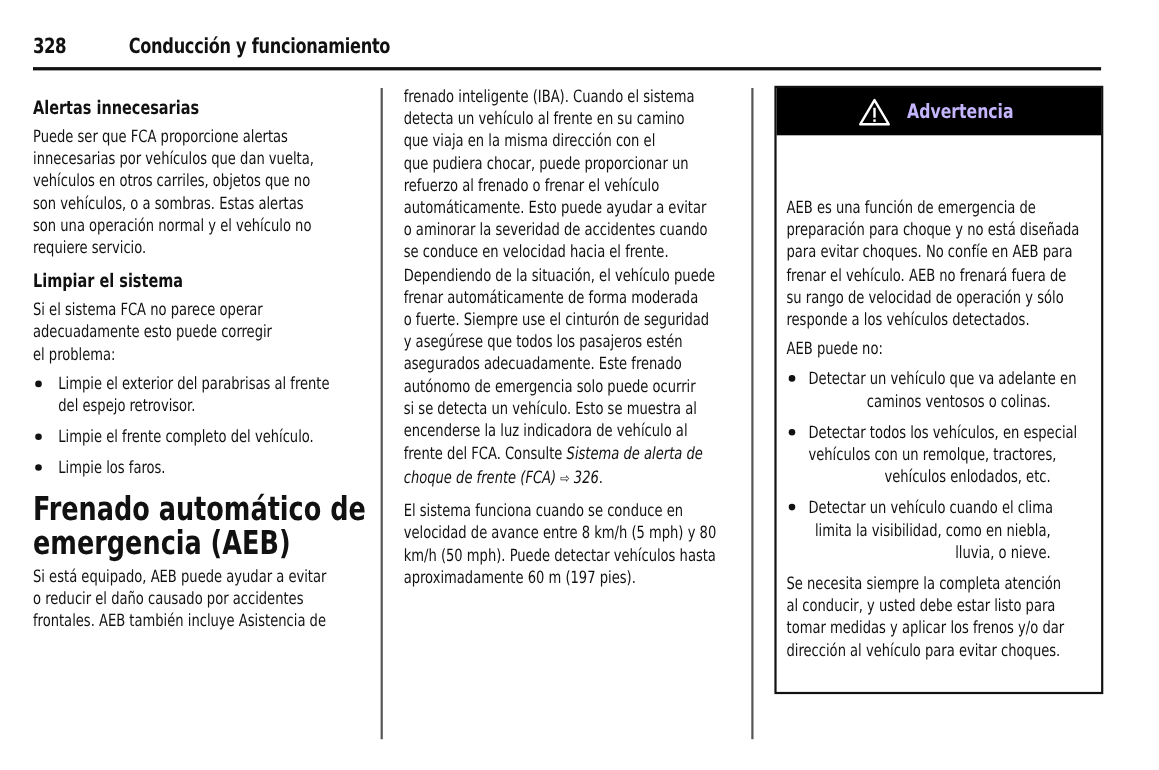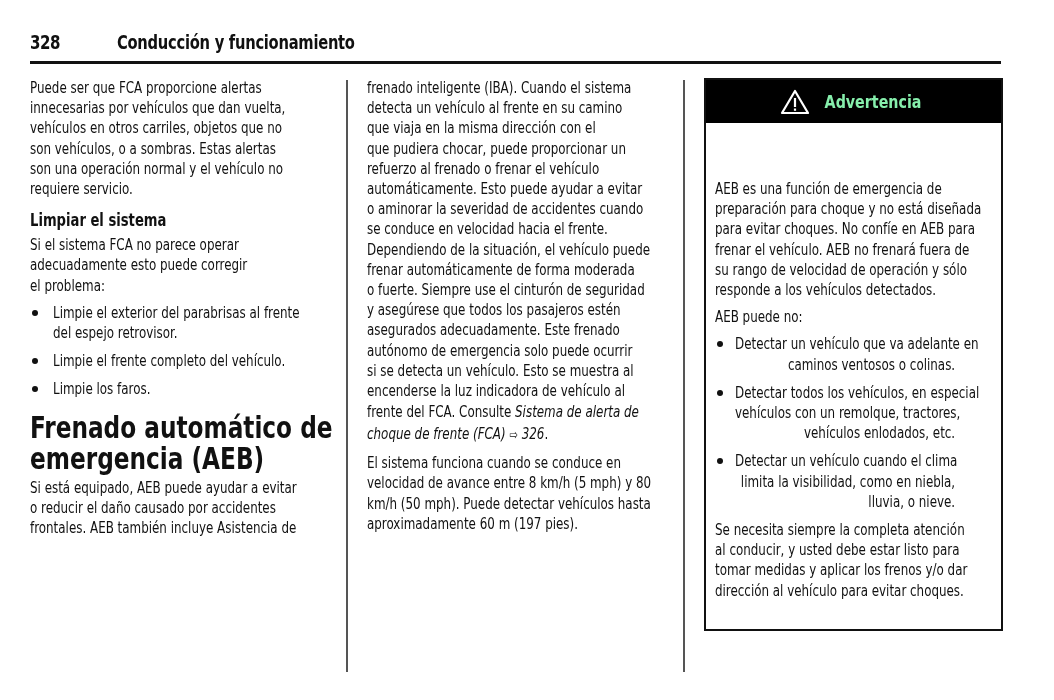--- a/index.html
+++ b/index.html
@@ -15,39 +15,42 @@
   .tx { display: block; transform: scaleX(0.86); transform-origin: left; white-space: nowrap; }
   h3.sub { margin: 10px 0 4px 0; font-size: 17px; font-weight: bold; line-height: 22px; }
   h3.sub span { display:block; transform: scaleX(0.86); transform-origin: left; white-space: nowrap; }
   h2.sec { margin: 12px 0 4px 0; font-size: 30px; font-weight: bold; line-height: 31px; }
   h2.sec span { display:block; transform: scaleX(0.86); transform-origin: left; white-space: nowrap; }
   ul.bl { list-style: none; margin: 0 0 6px 0; padding: 0; }
   ul.bl li { position: relative; padding-left: 23px; margin-bottom: 8px; }
   ul.bl li .dot { position: absolute; left: 2px; top: 7px; width: 6px; height: 6px; border-radius: 50%; background: #111; }
   .it { font-style: italic; }
   .warn { position: absolute; left: 704px; top: 78px; width: 295px; height: 549px; border: 2px solid #111; box-sizing: content-box; }
-  .warn-head { background: #000; color: #86efac; height: 43px; display: flex; align-items: center; justify-content: center; gap: 8px; }
+  .warn-head { background: #000; color: #c4b5fd; height: 43px; display: flex; align-items: center; justify-content: center; gap: 8px; }
   .warn-head .ttl { font-weight: bold; font-size: 18px; transform: scaleX(0.88); }
   .warn-body { padding: 8px 10px 0 9px; font-size: 15.4px; line-height: 20.2px; margin-top: 48px; }
   .warn-body p { margin: 0 0 7px 0; }
   .warn-body ul.bl li { padding-left: 20px; text-align: right; }
 </style>
 </head>
 <body>
 
 <div class="hdr">
   <span class="pgnum">328</span>
   <span class="chapter">Conducción y funcionamiento</span>
 </div>
 <div class="rule"></div>
 
 <div class="vsep" style="left:346px"></div>
 <div class="vsep" style="left:683px"></div>
 
 <div class="col" style="left:30px; width:305px;">
+  <h3 class="sub">
+      <span>Alertas innecesarias</span>
+    </h3>
   <p>
     <span class="tx">Puede ser que FCA proporcione alertas</span>
     <span class="tx">innecesarias por vehículos que dan vuelta,</span>
     <span class="tx">vehículos en otros carriles, objetos que no</span>
     <span class="tx">son vehículos, o a sombras. Estas alertas</span>
     <span class="tx">son una operación normal y el vehículo no</span>
     <span class="tx">requiere servicio.</span>
   </p>
   <h3 class="sub">
       <span>Limpiar el sistema</span>

